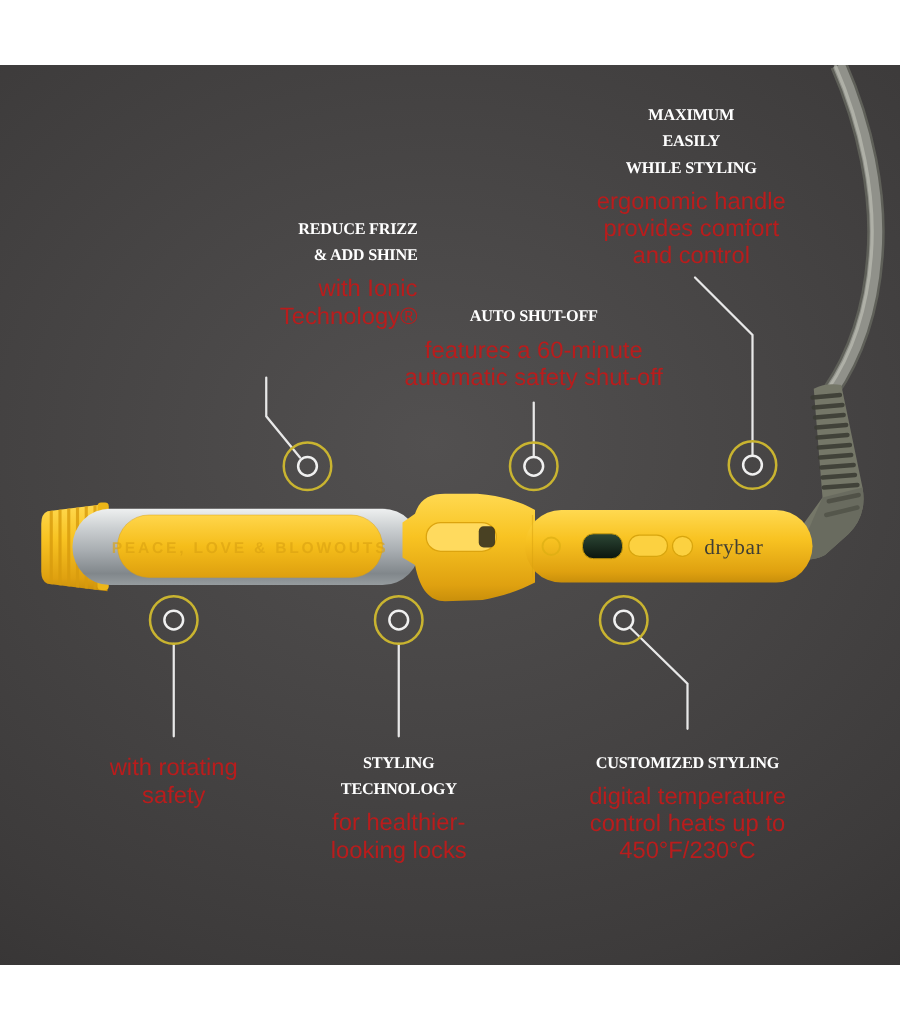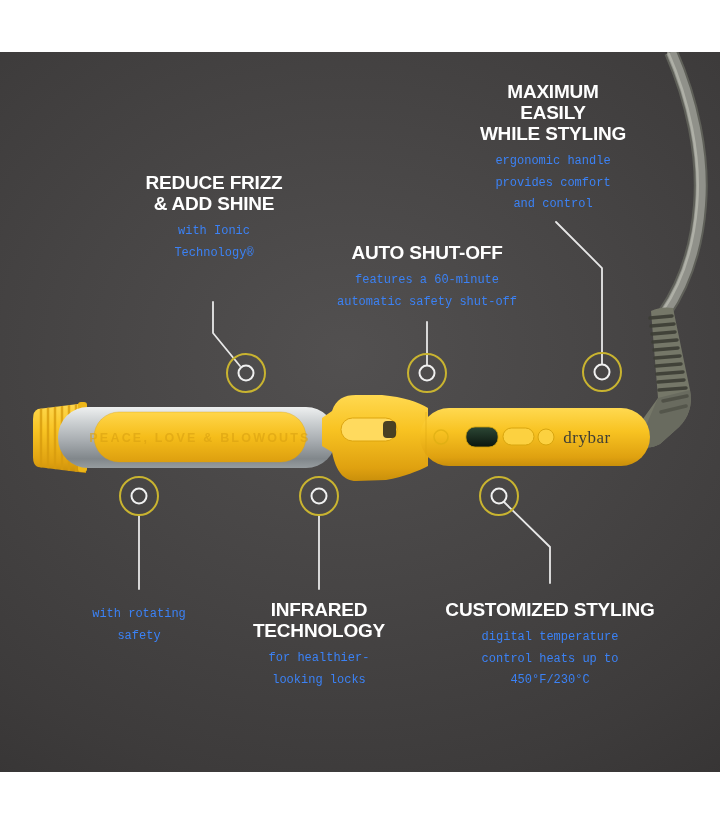--- a/index.html
+++ b/index.html
@@ -10,25 +10,25 @@
   .band{position:absolute;left:0;width:720px;background:#ffffff;z-index:3;}
   #band-top{top:0;height:52px;}
   #band-bottom{top:772px;height:56px;}
   #photo{
     position:absolute;left:0;top:52px;width:720px;height:720px;z-index:1;
     background:
       radial-gradient(ellipse 95% 80% at 48% 42%, #525050 0%, #474545 40%, #3d3b3b 75%, #343232 100%);
   }
   #gfx{position:absolute;left:0;top:0;width:720px;height:828px;z-index:2;}
   .feature{position:absolute;text-align:center;color:#ffffff;z-index:4;}
-  .feature .title{font-weight:bold;font-size:19px;line-height:21px;letter-spacing:-0.2px;}
-  .feature .subtitle{font-size:12px;line-height:21.5px;margin-top:7px;font-weight:400;color:#3b82f6;font-family:Liberation Mono, monospace;}
+  .feature .title{font-weight:bold;font-size:13px;line-height:21px;letter-spacing:-0.2px;font-family:Liberation Serif, serif;}
+  .feature .subtitle{font-size:19px;line-height:21.5px;margin-top:7px;font-weight:400;color:#b91c1c;}
   .feature .title div,.feature .subtitle div{white-space:nowrap;}
   #f-max{left:433px;top:81px;width:240px;}
-  #f-reduce{left:94px;top:172px;width:240px;}
+  #f-reduce{left:94px;top:172px;width:240px;text-align:right;}
   #f-auto{left:277px;top:242px;width:300px;}
   #f-creates{left:29px;top:597px;width:220px;}
   #f-infrared{left:209px;top:599px;width:220px;}
   #f-custom{left:420px;top:599px;width:260px;}
 </style>
 </head>
 <body>
 
 <div id="canvas">
 
@@ -189,21 +189,21 @@
       </div>
   </div>
   <div class="feature" id="f-creates">
     <div class="subtitle">
         <div>with rotating</div>
         <div>safety</div>
       </div>
   </div>
   <div class="feature" id="f-infrared">
     <div class="title">
-        <div>INFRARED</div>
+        <div>STYLING</div>
         <div>TECHNOLOGY</div>
       </div>
     <div class="subtitle">
         <div>for healthier-</div>
         <div>looking locks</div>
       </div>
   </div>
   <div class="feature" id="f-custom">
     <div class="title">
         <div>CUSTOMIZED STYLING</div>

